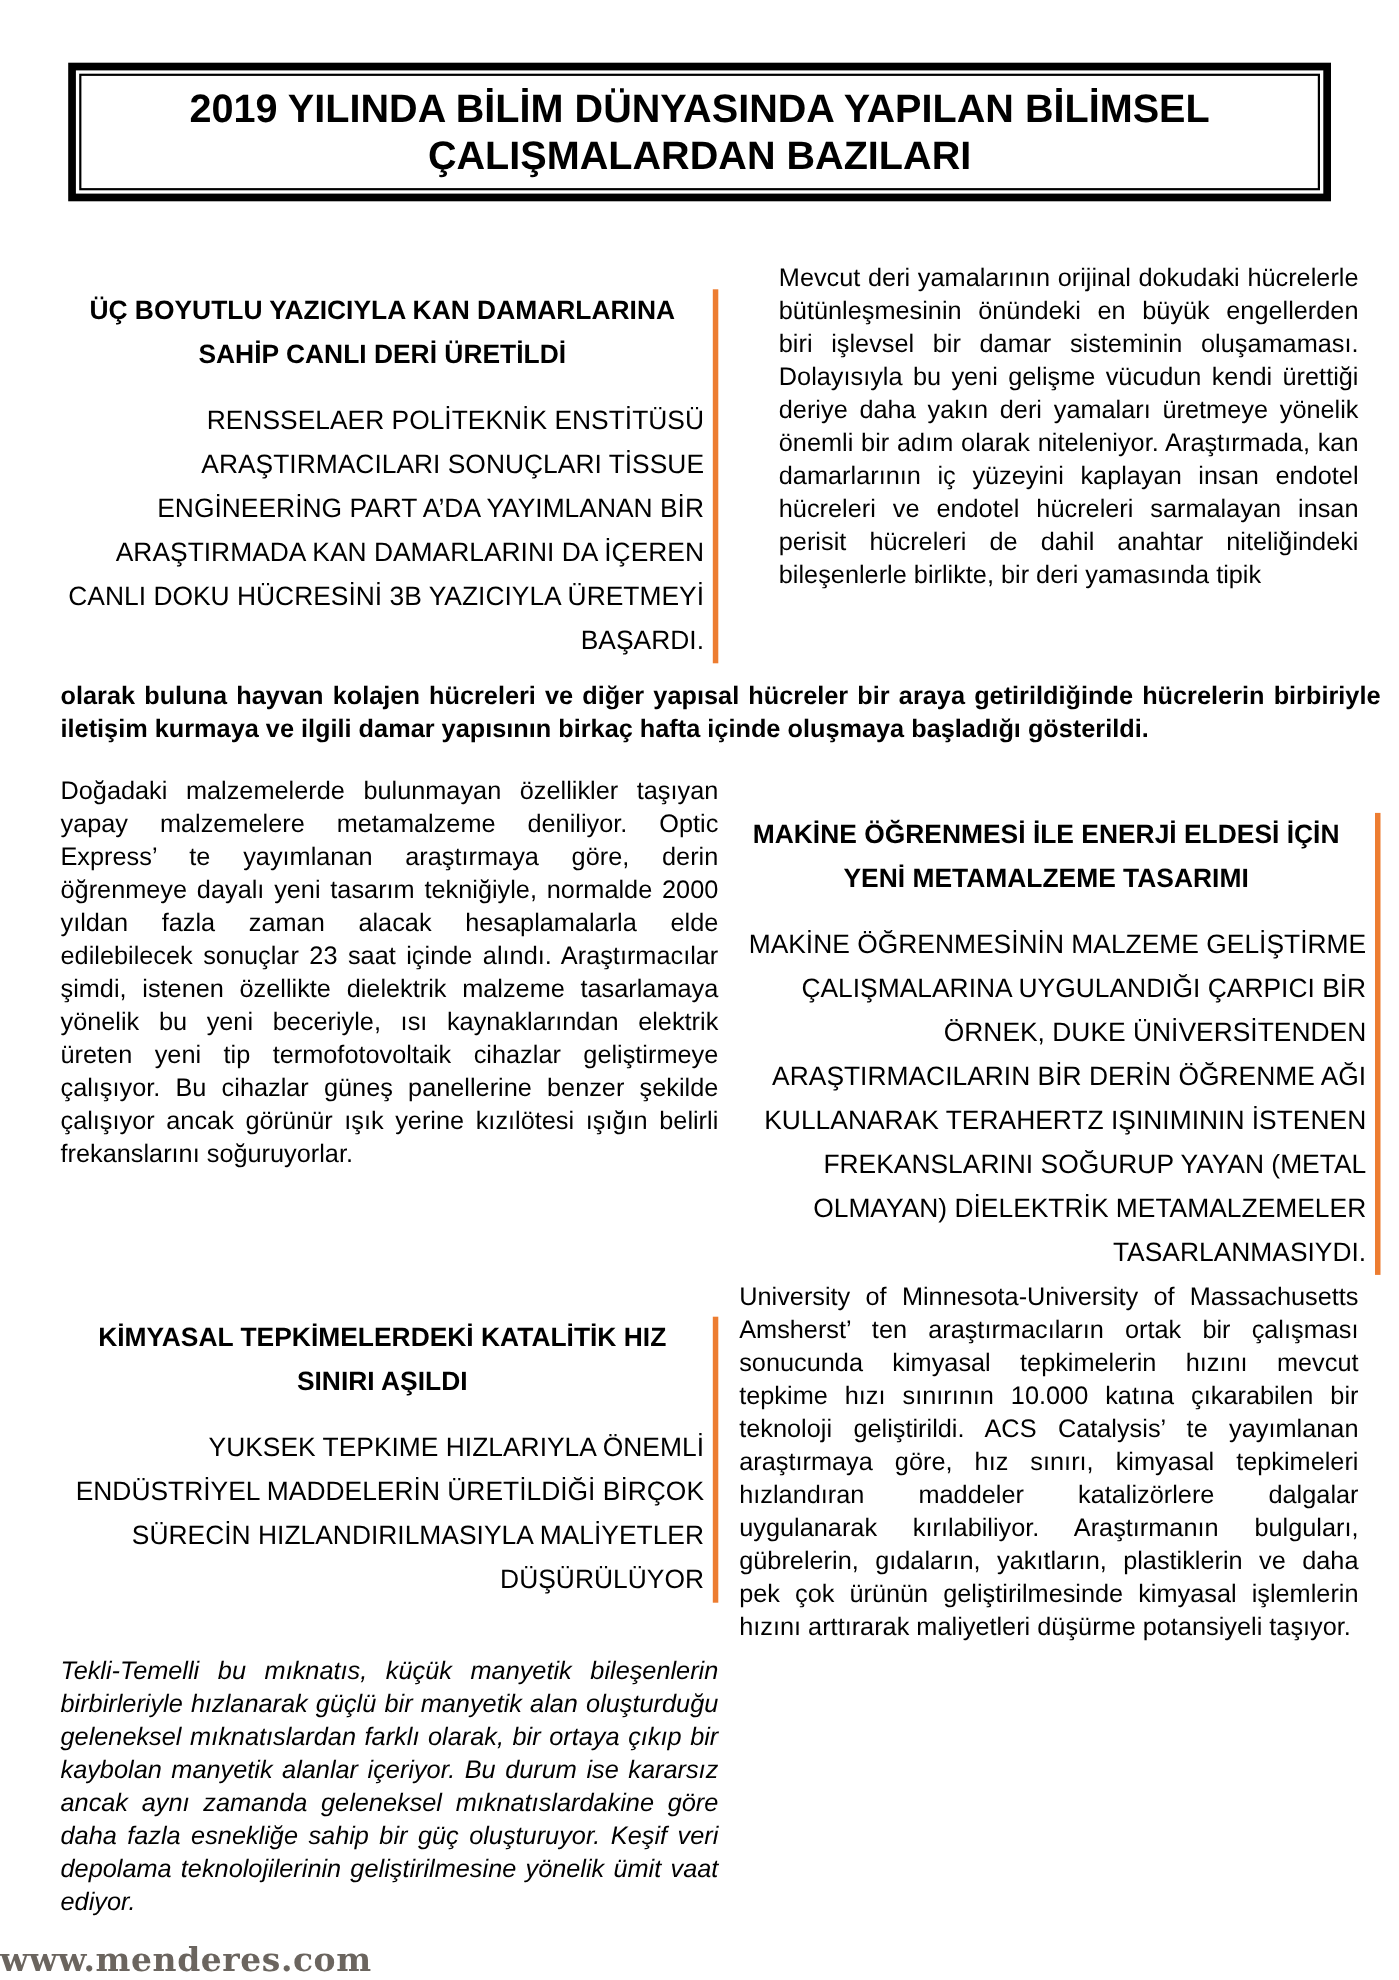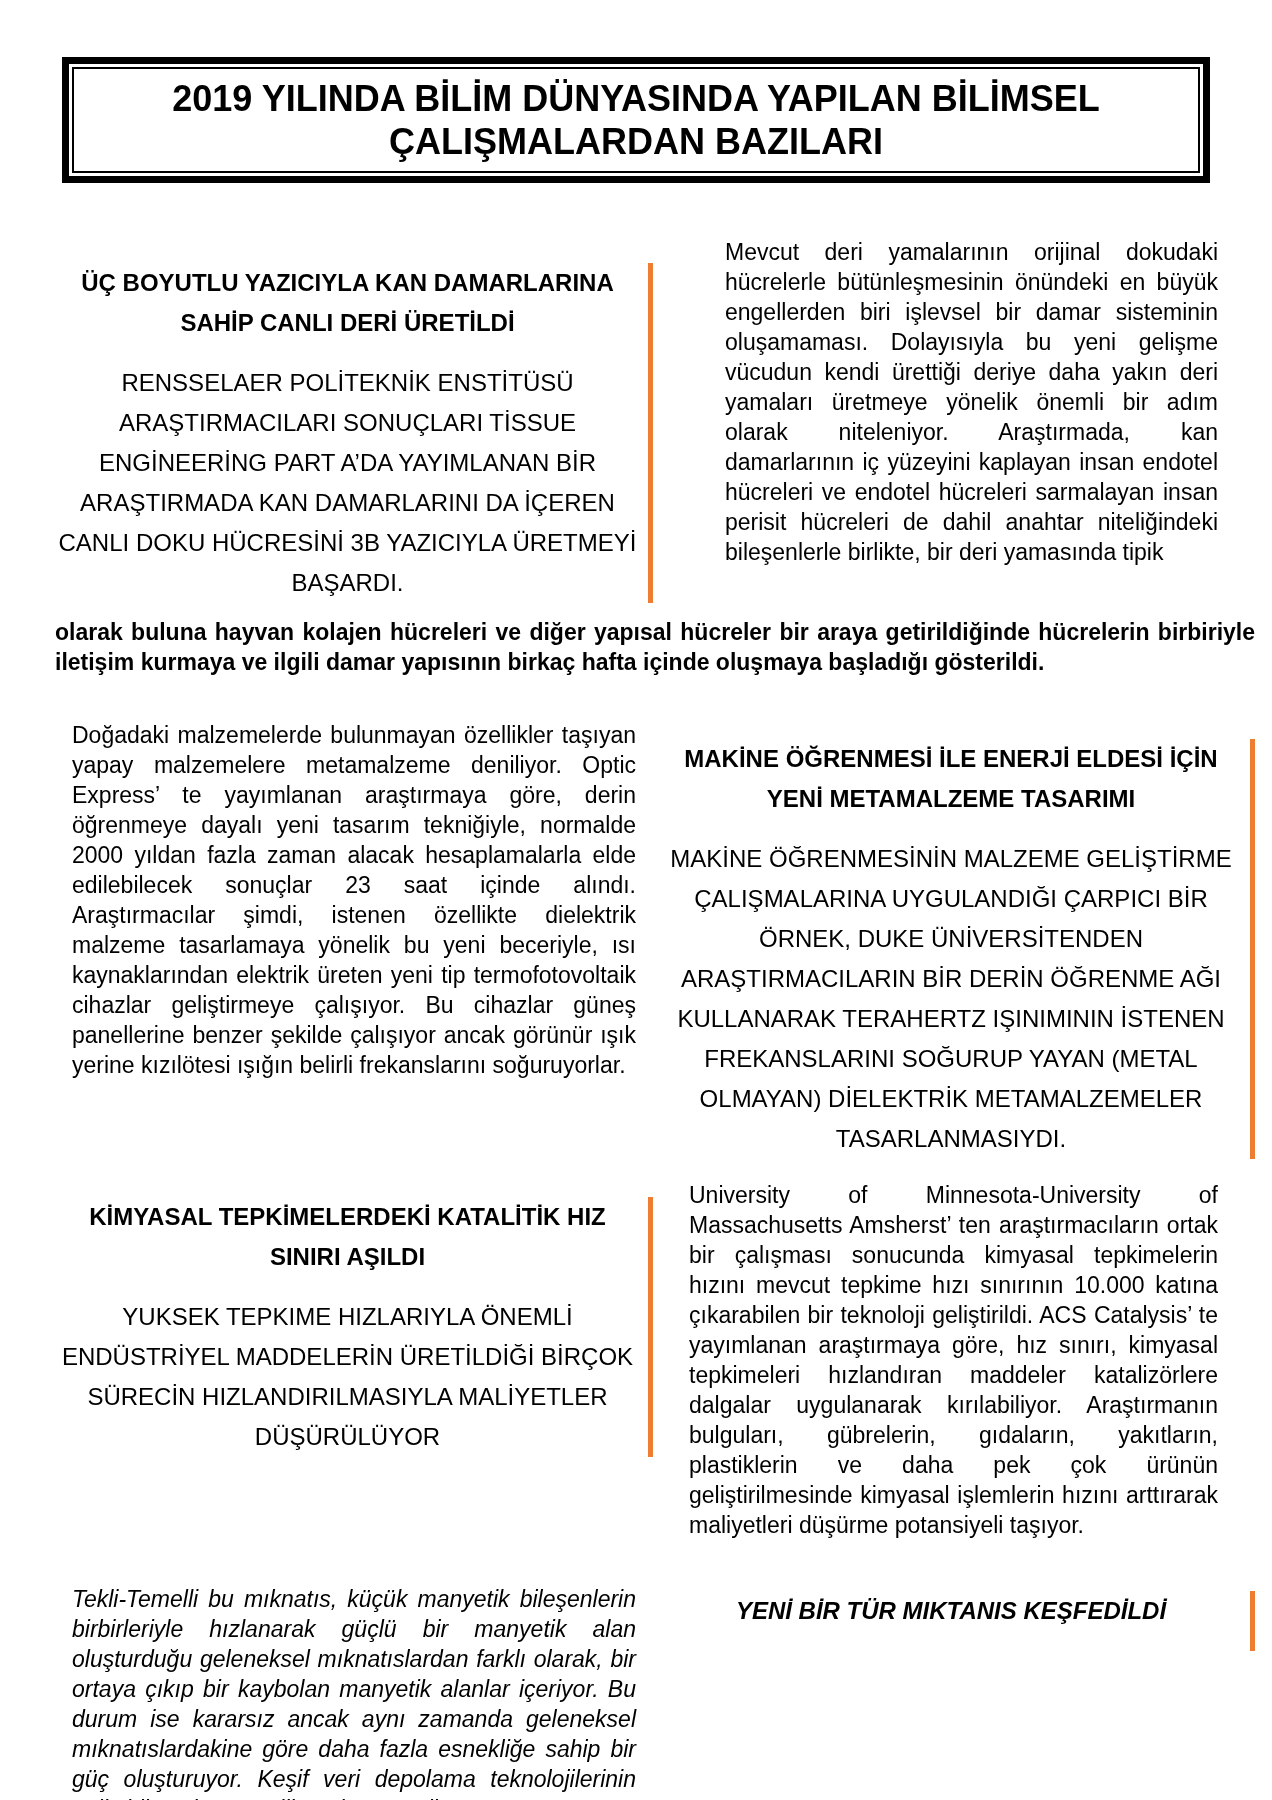--- a/index.html
+++ b/index.html
@@ -20,24 +20,24 @@
   .row { display:flex; align-items:flex-start; margin-left:55px; margin-right:17px; }
   .col-left  { flex:0 0 auto; width:598px; box-sizing:border-box; }
   .col-right { flex:0 0 auto; width:595px; margin-left:7px; box-sizing:border-box; }
   .accent-right { border-right:5px solid var(--accent,#ED7D31); padding-right:8px;margin-top:36px; }
 
   .heading {
     margin:0 0 20px 0; font-size:24px; line-height:40px; font-weight:bold;
     text-align:center;
   }
   .subheading {
-    margin:0; font-size:24px; line-height:40px; text-align:center;
+    margin:0; font-size:24px; line-height:40px; text-align:right;
   }
   .body {
-    margin:17px; font-size:23px; line-height:30px; text-align:justify;
+    margin:0; font-size:23px; line-height:30px; text-align:justify;
   }
   .indent-lg { padding-left:48px; padding-right:20px; }
   .indent-sm { padding-left:12px; padding-right:20px; }
 
   .row-1 { margin-top:44px; }
   .row-1 .col-right .body { margin-top:10px; }
   .fullwidth { margin:14px 17px 0 55px;font-weight:bold; }
   .row-2 { margin-top:26px; }
   .row-3 { margin-top:4px; }
   .row-3 .col-left { margin-top:34px; }
@@ -90,19 +90,18 @@
     <div class="col-right">
       <p class="body indent-sm">University of Minnesota-University of Massachusetts Amsherst’ ten araştırmacıların ortak bir çalışması sonucunda kimyasal tepkimelerin hızını mevcut tepkime hızı sınırının 10.000 katına çıkarabilen bir teknoloji geliştirildi. ACS Catalysis’ te yayımlanan araştırmaya göre, hız sınırı, kimyasal tepkimeleri hızlandıran maddeler katalizörlere dalgalar uygulanarak kırılabiliyor. Araştırmanın bulguları, gübrelerin, gıdaların, yakıtların, plastiklerin ve daha pek çok ürünün geliştirilmesinde kimyasal işlemlerin hızını arttırarak maliyetleri düşürme potansiyeli taşıyor.</p>
     </div>
   </div>
 
   <div class="row row-4">
     <div class="col-left">
       <p class="body">Tekli-Temelli bu mıknatıs, küçük manyetik bileşenlerin birbirleriyle hızlanarak güçlü bir manyetik alan oluşturduğu geleneksel mıknatıslardan farklı olarak, bir ortaya çıkıp bir kaybolan manyetik alanlar içeriyor. Bu durum ise kararsız ancak aynı zamanda geleneksel mıknatıslardakine göre daha fazla esnekliğe sahip bir güç oluşturuyor. Keşif veri depolama teknolojilerinin geliştirilmesine yönelik ümit vaat ediyor.</p>
     </div>
     <div class="col-right accent-right">
-      <h2 class="heading">YENİ BİR TÜR MIKTANIS KEŞFEDİLDİ</h2>
     </div>
   </div>
 
   <div class="footer">www.menderes.com</div>
 
 </div>
 
 </body></html>

